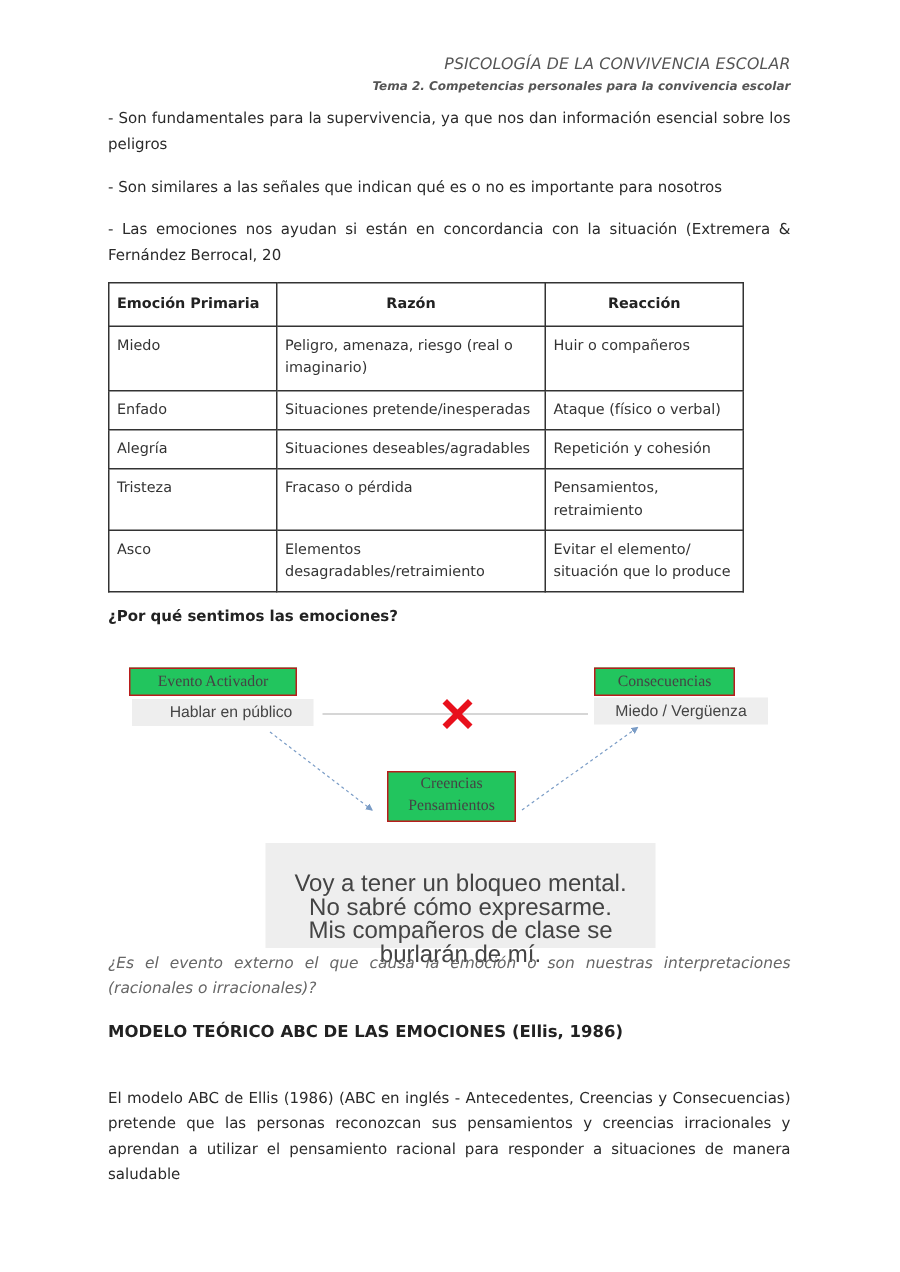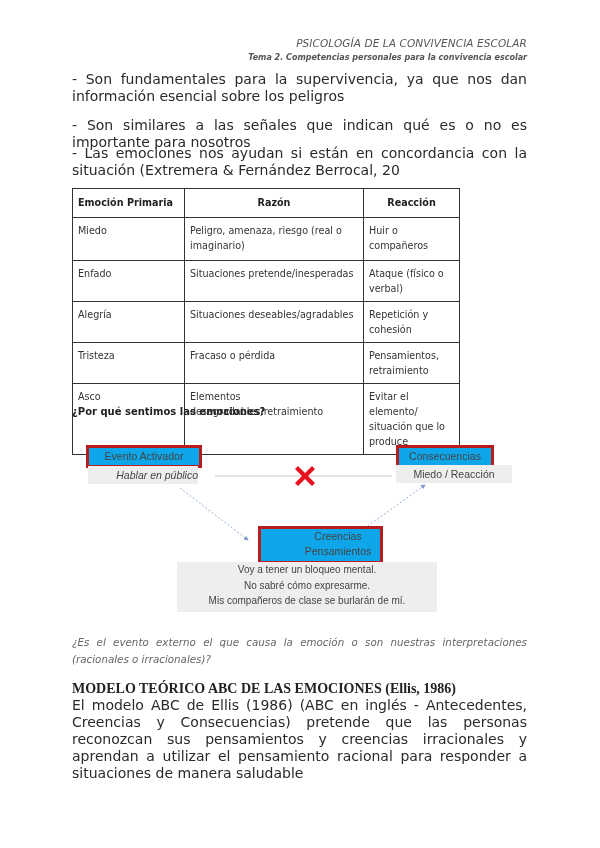--- a/index.html
+++ b/index.html
@@ -1,35 +1,35 @@
 <!DOCTYPE html>
 <html><head>
 <meta charset="utf-8">
 <style>
   html, body { margin: 0; padding: 0; background: #ffffff; }
   body { width: 600px; height: 848px; position: relative; overflow: hidden;
          font-family: "DejaVu Sans", sans-serif; color: #222; }
   .hdr1 { position: absolute; right: 73px; top: 37px; font-size: 10.5px; font-style: italic; color: #555; letter-spacing: 0.1px; }
   .hdr2 { position: absolute; right: 73px; top: 53px; font-size: 8px; font-style: italic; color: #555; font-weight: bold; }
-  .para { position: absolute; left: 72px; width: 455px; font-size: 14px; line-height: 17px; color: #2a2a2a; text-align: justify; }
+  .para { position: absolute; left: 72px; width: 455px; font-size: 10px; line-height: 17px; color: #2a2a2a; text-align: justify; }
   .p1 { top: 71px; }
   .p2 { top: 117px; }
   .p3 { top: 145px; }
-  table.emo { position: absolute; left: 72px; top: 188px; width: 388px; border-collapse: collapse; font-size: 9.6px; color: #333; }
+  table.emo { position: absolute; left: 72px; top: 188px; width: 424px; border-collapse: collapse; font-size: 9.6px; color: #333; }
   table.emo th, table.emo td { border: 1.2px solid #333; vertical-align: top; padding: 5px 5px; line-height: 15px; }
   table.emo th { font-weight: bold; text-align: center; height: 17px; padding-top: 6px; color: #222; }
   table.emo th:first-child { text-align: left; }
   .c1 { width: 101px; } .c2 { width: 168px; margin-left: 12px; }
   .q1 { position: absolute; left: 72px; top: 406px; font-size: 10px; font-weight: bold; color: #222; }
   .diag { position: absolute; left: 0; top: 430px; width: 600px; height: 185px; }
-  .box { position: absolute; border: 3px solid #b91c1c; background: #0ea5e9; font-family: Liberation Sans, sans-serif; color: #444; text-align: center; }
+  .box { position: absolute; border: 1px solid #b91c1c; background: #22c55e; font-family: Liberation Serif, serif; color: #444; text-align: center; }
   .grey { position: absolute; background: #eeeeee; font-family: "Liberation Sans", sans-serif; color: #444; text-align: center; }
   .q2 { position: absolute; left: 72px; top: 634px; width: 455px; font-size: 10.3px; line-height: 17px; color: #666; text-align: justify; font-style: italic; }
-  .h3 { position: absolute; left: 72px; top: 681px; font-size: 14px; font-weight: bold; color: #222; font-family: Liberation Serif, serif; }
-  .p4 { top: 697px; }
+  .h3 { position: absolute; left: 72px; top: 681px; font-size: 11px; font-weight: bold; color: #222; }
+  .p4 { top: 724px; }
 </style>
 </head>
 <body>
 
 <div class="hdr1">PSICOLOGÍA DE LA CONVIVENCIA ESCOLAR</div>
 <div class="hdr2">Tema 2. Competencias personales para la convivencia escolar</div>
 
 <div class="para p1">- Son fundamentales para la supervivencia, ya que nos dan información esencial sobre los peligros</div>
 <div class="para p2">- Son similares a las señales que indican qué es o no es importante para nosotros</div>
 <div class="para p3">- Las emociones nos ayudan si están en concordancia con la situación (Extremera &amp; Fernández Berrocal, 20</div>
@@ -84,36 +84,36 @@
     <line x1="180" y1="58" x2="248" y2="110" stroke="#7a9cc6" stroke-width="0.8" stroke-dasharray="2,2" marker-end="url(#ah)"></line>
     <line x1="348" y1="110" x2="425" y2="55" stroke="#7a9cc6" stroke-width="0.8" stroke-dasharray="2,2" marker-end="url(#ah)"></line>
     <g transform="translate(305,46)">
       <path d="M-10,-7 L-7,-10 L0,-3 L7,-10 L10,-7 L3,0 L10,7 L7,10 L0,3 L-7,10 L-10,7 L-3,0 z" fill="#e8101c"></path>
     </g>
   </svg>
 
   <div class="box" style="left:86px;top:15px;width:110px;height:17px;font-size:10.5px;line-height:17px;">
     <span>Evento Activador</span>
   </div>
-  <div class="grey" style="left:88px;top:36px;width:110px;height:18px;font-size:10.5px;line-height:18px;text-align:right;padding-left:0;font-style:italic;">
+  <div class="grey" style="left:88px;top:36px;width:110px;height:18px;font-size:10.5px;line-height:18px;text-align:center;padding-left:11px;">
     <span>Hablar en público</span>
   </div>
 
   <div class="box" style="left:396px;top:15px;width:92px;height:17px;font-size:10.5px;line-height:17px;">
     <span>Consecuencias</span>
   </div>
   <div class="grey" style="left:396px;top:35px;width:116px;height:18px;font-size:10.5px;line-height:18px;">
-    <span>Miedo / Reacción</span>
+    <span>Miedo / Vergüenza</span>
   </div>
 
-  <div class="box" style="left:258px;top:96px;width:84px;height:32px;font-size:10.5px;line-height:15px;padding-left:35px;">
+  <div class="box" style="left:258px;top:84px;width:84px;height:32px;font-size:10.5px;line-height:15px;">
     <div>Creencias</div>
     <div>Pensamientos</div>
   </div>
-  <div class="grey" style="left:177px;top:132px;width:260px;height:50px;font-size:10px;line-height:15.5px;padding-top:0;">
+  <div class="grey" style="left:177px;top:132px;width:260px;height:50px;font-size:16px;line-height:15.5px;padding-top:20px;">
     <div>Voy a tener un bloqueo mental.</div>
     <div>No sabré cómo expresarme.</div>
     <div>Mis compañeros de clase se burlarán de mí.</div>
   </div>
 </div>
 
 <div class="q2">¿Es el evento externo el que causa la emoción o son nuestras interpretaciones (racionales o irracionales)?</div>
 
 <div class="h3">MODELO TEÓRICO ABC DE LAS EMOCIONES (Ellis, 1986)</div>
 <div class="para p4">El modelo ABC de Ellis (1986) (ABC en inglés - Antecedentes, Creencias y Consecuencias) pretende que las personas reconozcan sus pensamientos y creencias irracionales y aprendan a utilizar el pensamiento racional para responder a situaciones de manera saludable</div>

